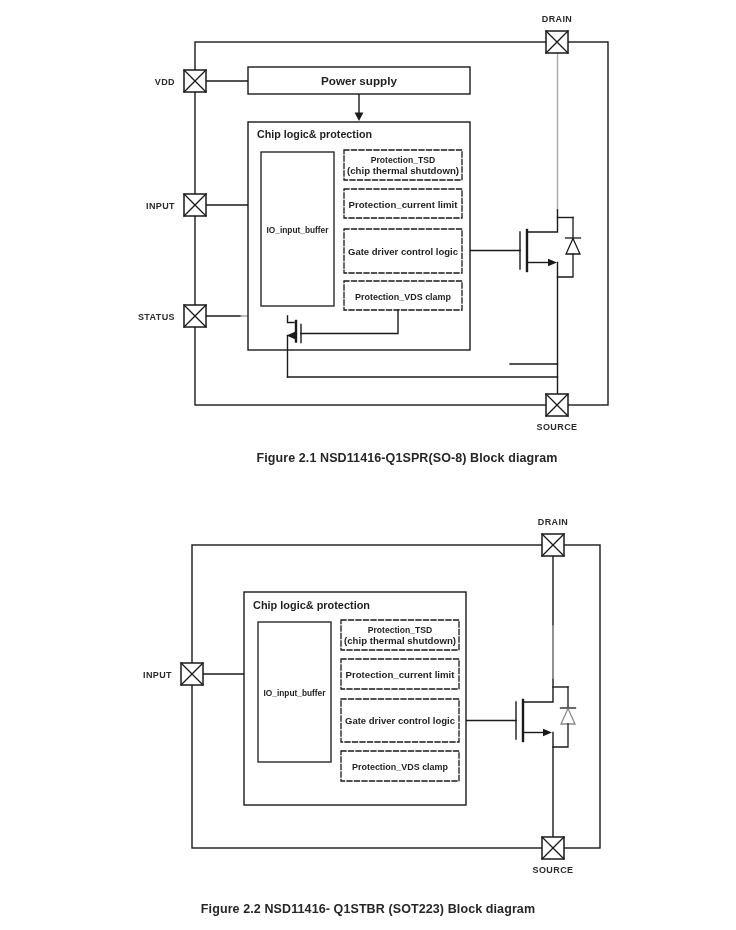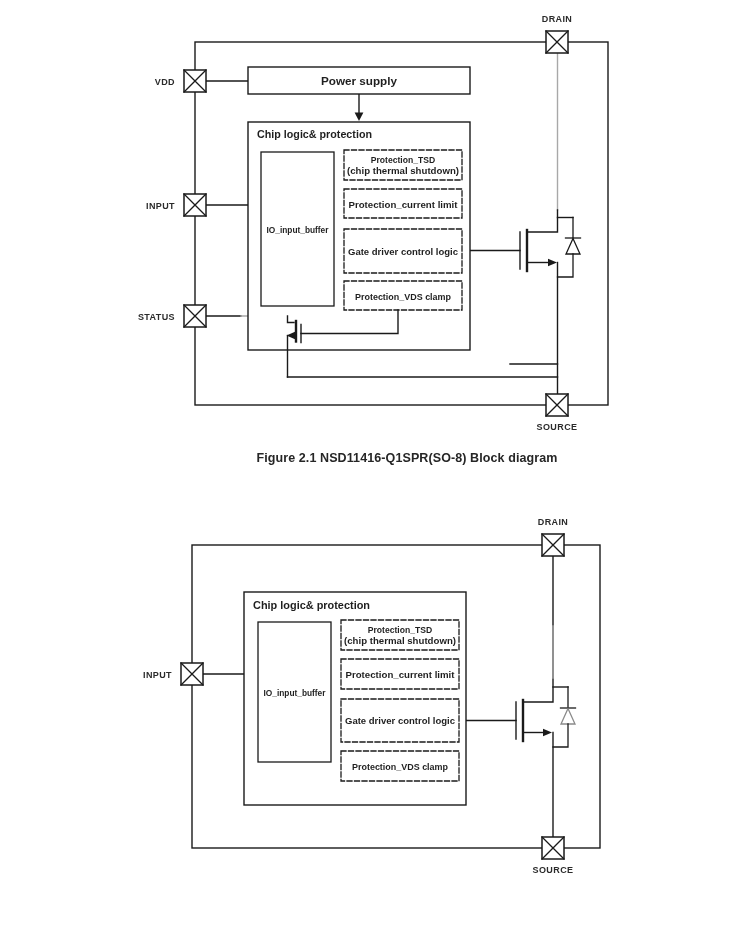--- a/index.html
+++ b/index.html
@@ -185,14 +185,15 @@
       </g>
     </g>
 
     <text x="553" y="525" text-anchor="middle" class="pin-label">DRAIN</text>
     <text x="172" y="678" text-anchor="end" class="pin-label">INPUT</text>
     <text x="553" y="873" text-anchor="middle" class="pin-label">SOURCE</text>
   </g>
 </svg>
 
 <div id="caption-1" class="caption">Figure 2.1 NSD11416-Q1SPR(SO-8) Block diagram</div>
+<div id="caption-2" class="caption">Figure 2.2 NSD11416- Q1STBR (SOT223) Block diagram</div>
 
 </div>
 
 </body></html>

